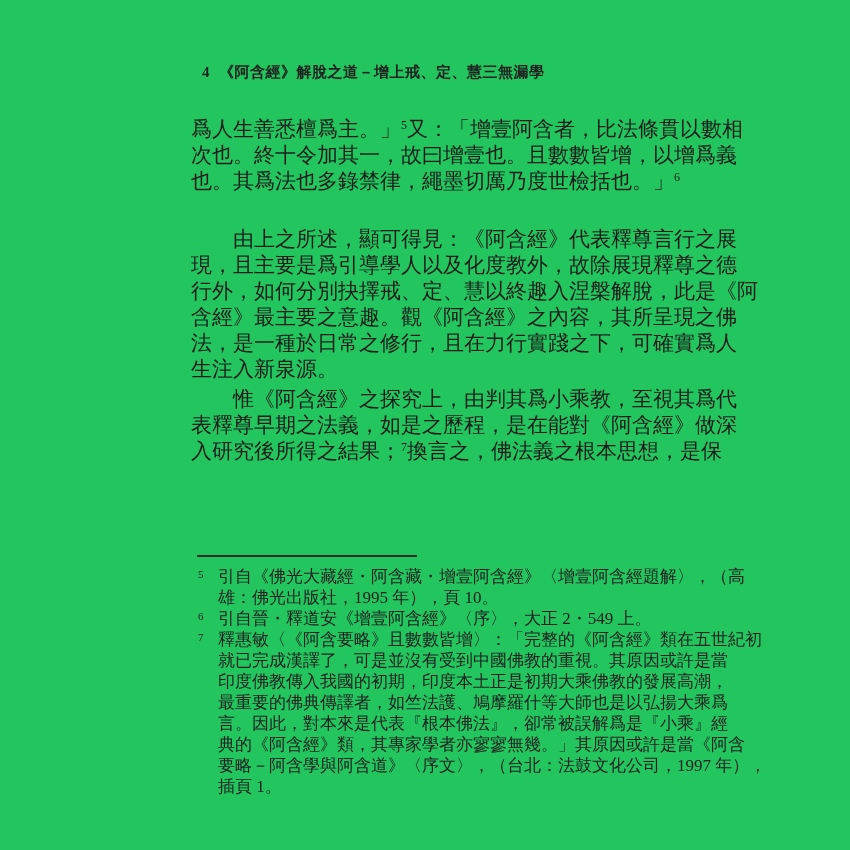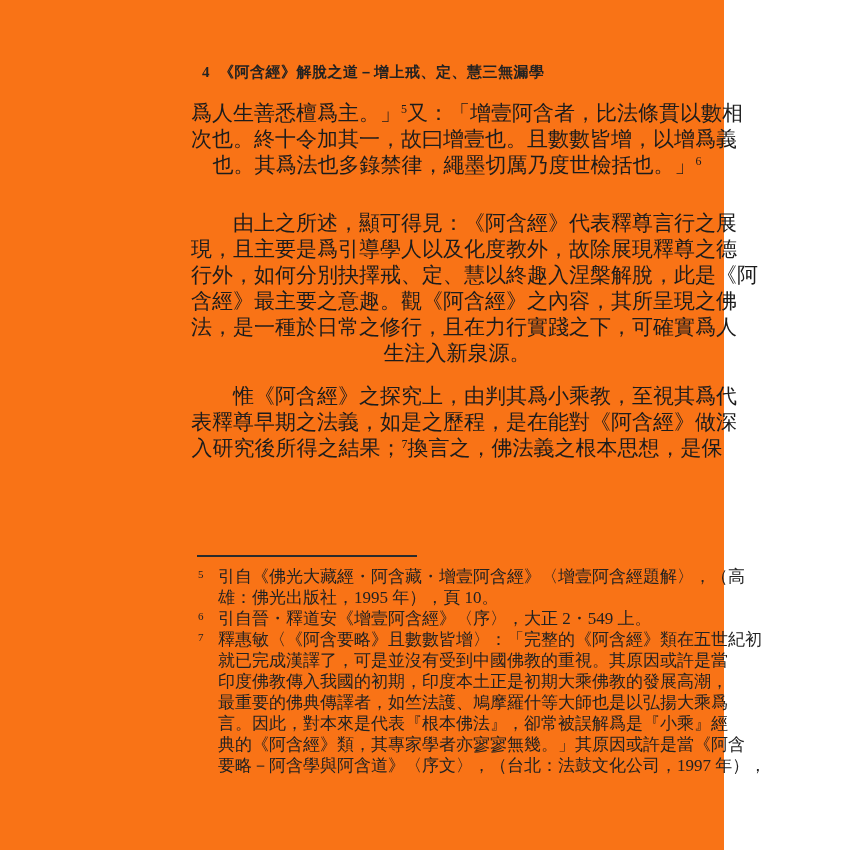--- a/index.html
+++ b/index.html
@@ -5,48 +5,47 @@
   html,body{margin:0;padding:0;}
   body{
     width:850px;height:850px;
     background:#ffffff;
     font-family:"Liberation Serif","DejaVu Serif",serif;
     color:#1e1e1e;
     overflow:hidden;
   }
   .page{
     position:relative;
-    width:724px;height:850px;
-    background:#f97316;
+    width:850px;height:850px;
+    background:#22c55e;
   }
   
   .running-header{
     position:absolute;
     left:202px;top:63px;
     font-size:15px;
     font-weight:600;
     letter-spacing:0.5px;
     color:#222;
     white-space:nowrap;
   }
   .running-header .pagenum{margin-right:9px;}
   
   .body-text{
     position:absolute;
-    left:191px;top:100px;
+    left:191px;top:116px;
     width:532px;
     font-size:21px;
     line-height:26px;
     color:#1c1c1c;
-    text-align:center;
   }
   .tline{height:26px;white-space:nowrap;}
   .paragraph.indent .tline:first-child{text-indent:42px;}
   .paragraph:nth-child(2){margin-top:32px;}
-  .paragraph:nth-child(3){margin-top:17px;}
+  .paragraph:nth-child(3){margin-top:4px;}
   .supref{
     font-size:12px;
     line-height:0;
     vertical-align:7px;
     letter-spacing:0;
   }
   
   .fn-rule{
     position:absolute;
     left:197px;top:555px;
@@ -115,16 +114,17 @@
         <div class="fline"><span class="fmarker">6</span><span>引自晉・釋道安《增壹阿含經》〈序〉，大正 2・549 上。</span></div>
       </div>
       <div class="footnote">
         <div class="fline"><span class="fmarker">7</span><span>釋惠敏〈《阿含要略》且數數皆增〉：「完整的《阿含經》類在五世紀初</span></div>
         <div class="fline"><span>就已完成漢譯了，可是並沒有受到中國佛教的重視。其原因或許是當</span></div>
         <div class="fline"><span>印度佛教傳入我國的初期，印度本土正是初期大乘佛教的發展高潮，</span></div>
         <div class="fline"><span>最重要的佛典傳譯者，如竺法護、鳩摩羅什等大師也是以弘揚大乘爲</span></div>
         <div class="fline"><span>言。因此，對本來是代表『根本佛法』，卻常被誤解爲是『小乘』經</span></div>
         <div class="fline"><span>典的《阿含經》類，其專家學者亦寥寥無幾。」其原因或許是當《阿含</span></div>
         <div class="fline"><span>要略－阿含學與阿含道》〈序文〉，（台北：法鼓文化公司，1997 年），</span></div>
+        <div class="fline"><span>插頁 1。</span></div>
       </div>
     </div>
 
 </div>
 
 </body></html>

